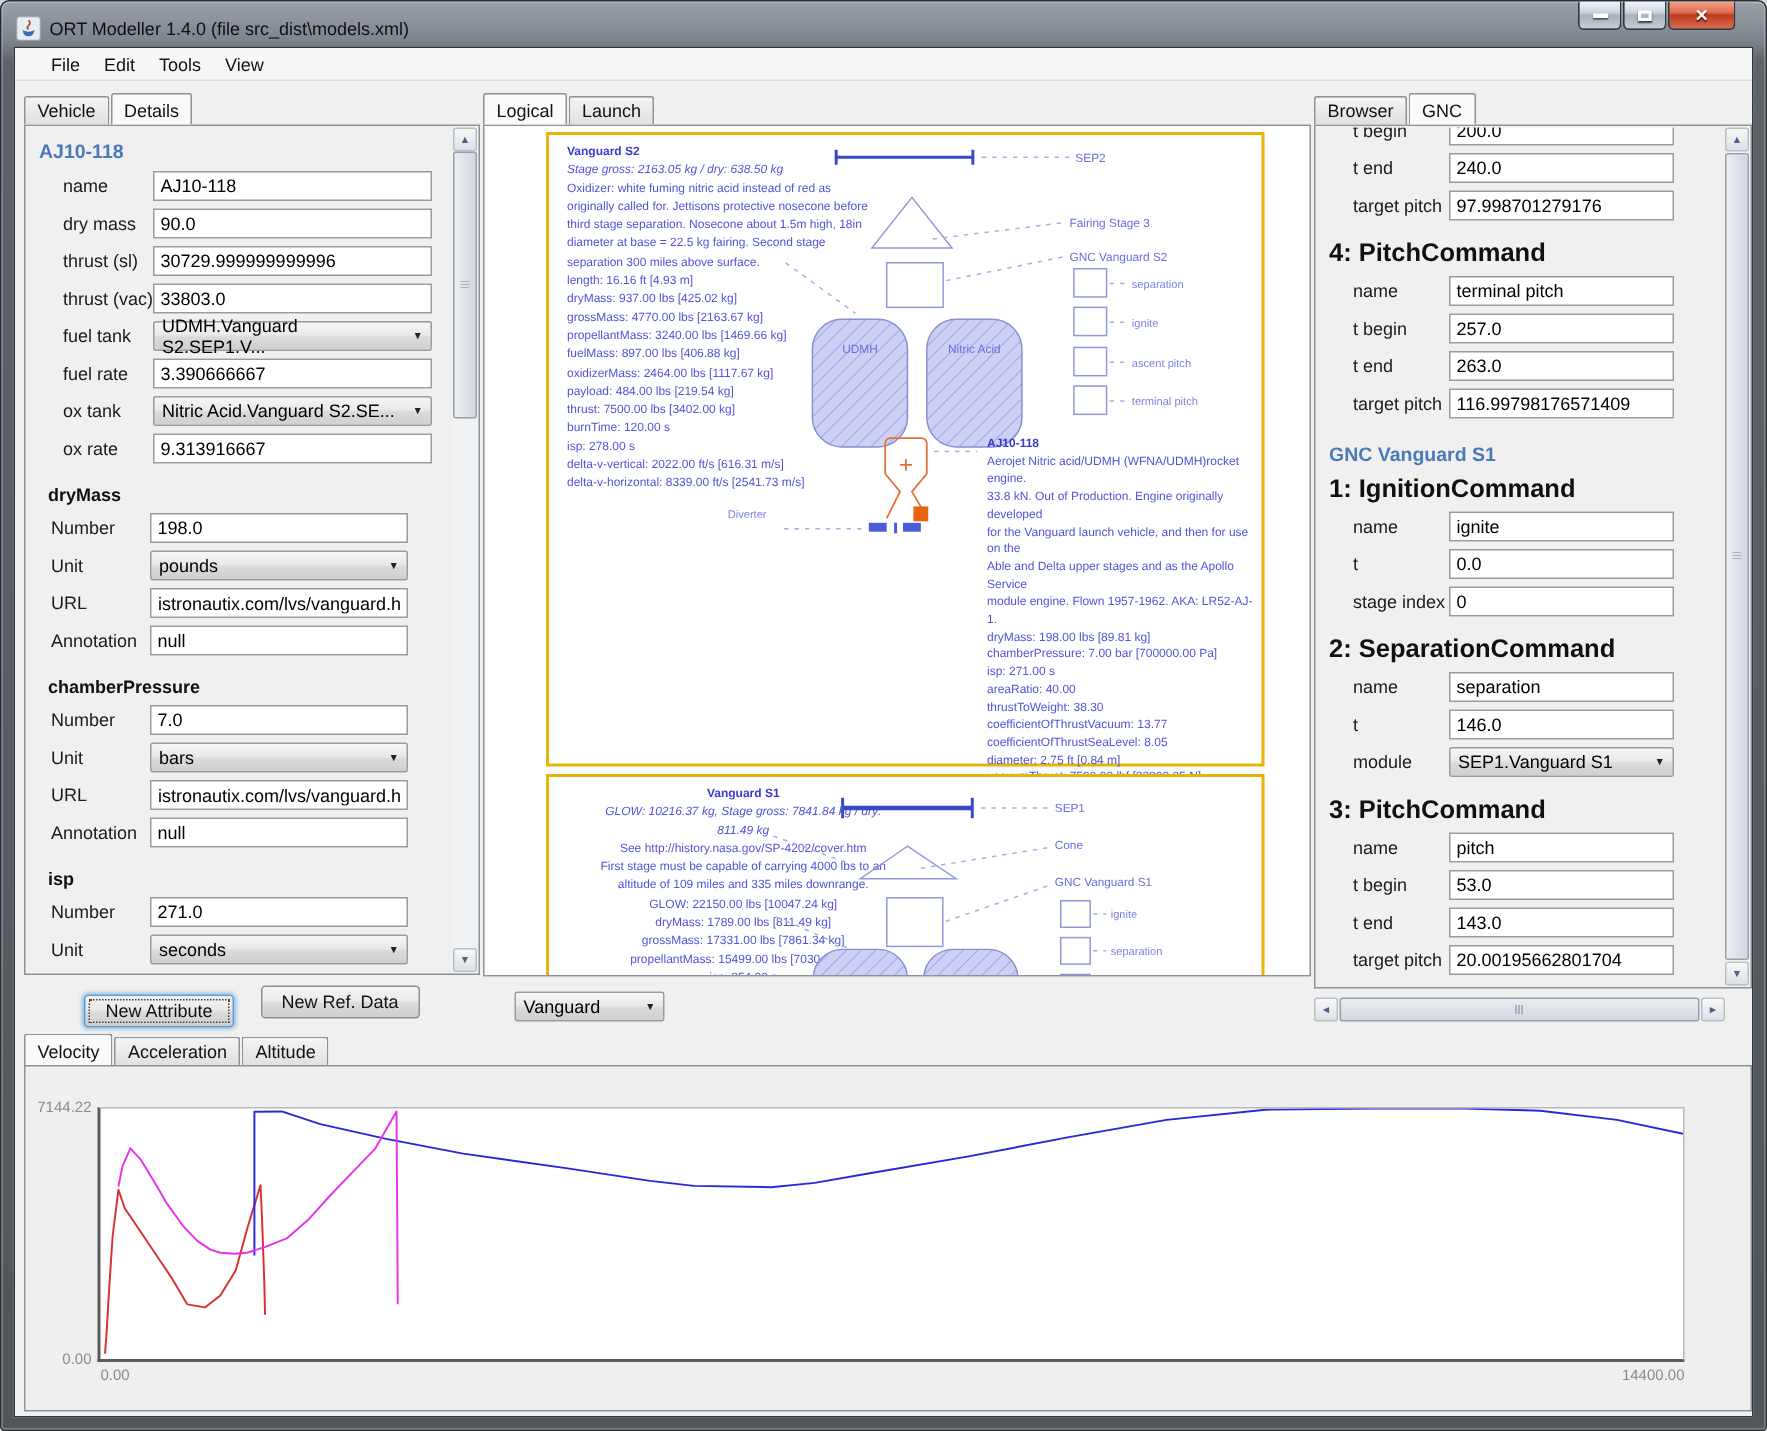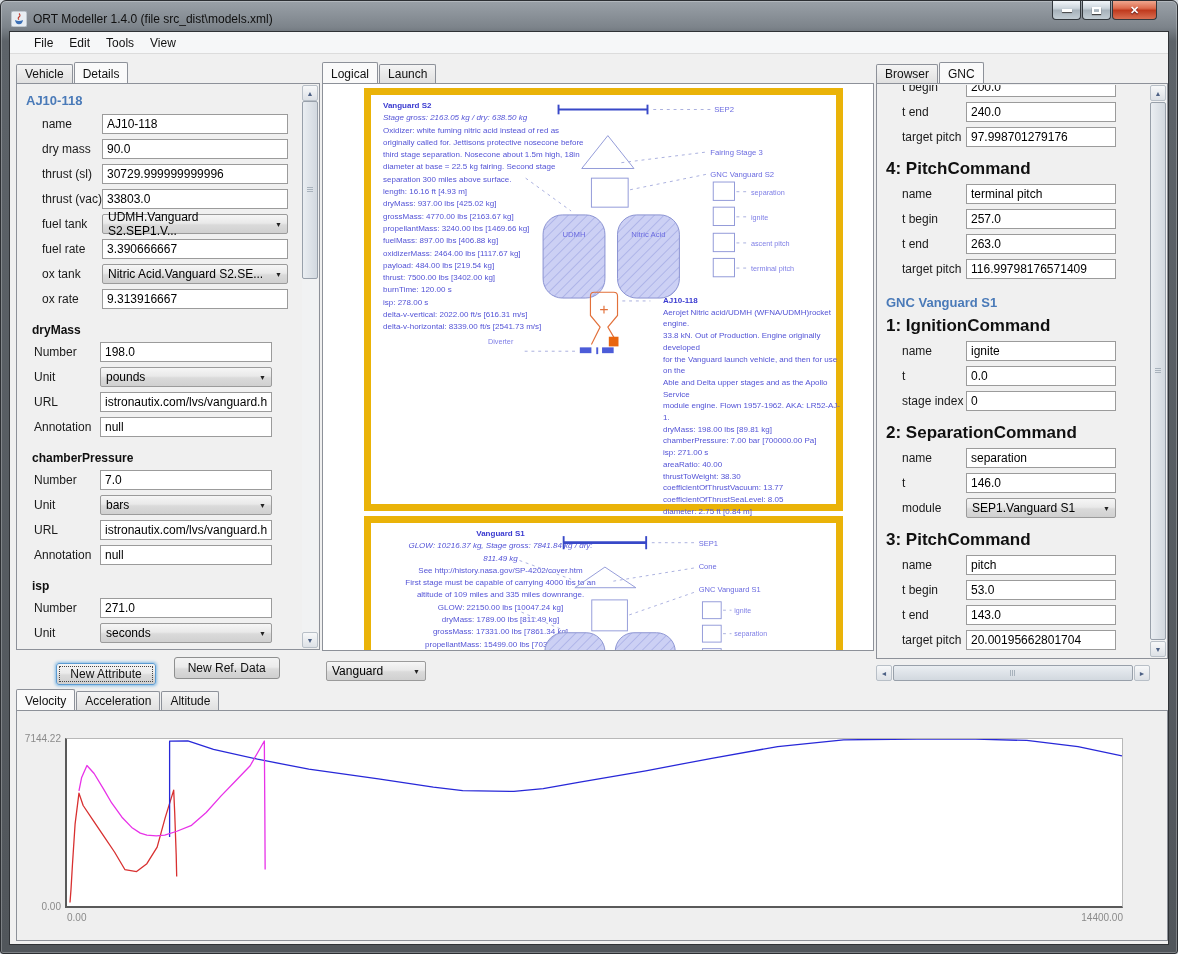--- a/index.html
+++ b/index.html
@@ -73,21 +73,21 @@
                   border-radius:2px; position:relative; flex:none; }
   .hscroll .scroll-thumb { background:linear-gradient(180deg,#eaeef2,#d2d8df); }
   .scroll-thumb::after { content:""; position:absolute; left:4px; right:4px; top:50%; height:5px; margin-top:-3px;
                   background:repeating-linear-gradient(180deg,#a8b2bc 0 1px,transparent 1px 2px); }
   .hscroll .scroll-thumb::after { left:50%; top:4px; bottom:4px; height:auto; width:6px; margin:0 0 0 -3px;
                   background:repeating-linear-gradient(90deg,#a8b2bc 0 1px,transparent 1px 2px); }
   .scroll-track { flex:1; }
 
   
   .center-body { background:#fff; height:568px; }
-  .dbox { position:absolute; border:7px solid #eab308; background:#fff; }
+  .dbox { position:absolute; border:2px solid #eab308; background:#fff; }
   .dtext { position:absolute; font-size:8px; line-height:12.3px; color:#5353d6; }
   .dtitle { font-weight:bold; color:#3a3ad0; }
   .dsub { font-style:italic; white-space:pre-line; }
   .dlines { white-space:pre-line; }
   .engine-text { line-height:11.7px; }
   .dshapes { position:absolute; inset:0; width:100%; height:100%; }
   .dshapes text { font-family:"Liberation Sans",sans-serif; font-size:8px; fill:#6b6be0; }
   .dshapes text.cmdlbl { font-size:7.5px; fill:#7f7fe6; }
   .shape { stroke:#9098d8; fill:none; stroke-width:1; }
   .dash { stroke:#a8aede; stroke-width:1; stroke-dasharray:3 4; fill:none; }
@@ -391,21 +391,21 @@
               <text class="cmdlbl" x="379" y="146">pitch</text>
               <line class="dash" x1="152" y1="95" x2="205" y2="118"></line>
               <rect class="tank" x="177" y="117" width="64" height="80" rx="20" fill="url(#hatch)"></rect>
               <text x="209" y="141" text-anchor="middle">RP-1</text>
               <rect class="tank" x="252" y="117" width="64" height="80" rx="20" fill="url(#hatch)"></rect>
               <text x="284" y="141" text-anchor="middle">LOX</text>
             </svg>
           </div>
         </div>
         <div class="center-bottom">
-          <div class="combo" style="width:100px; margin-left:4px;">
+          <div class="combo" style="width:100px; margin-left:21px;">
             <span>Vanguard</span>
             <span class="combo-arrow">▼</span>
           </div>
         </div>
       </div>
 
       <div class="panel-right">
         <div class="tabs">
           <div class="tab">Browser</div>
           <div class="tab active">GNC</div>

